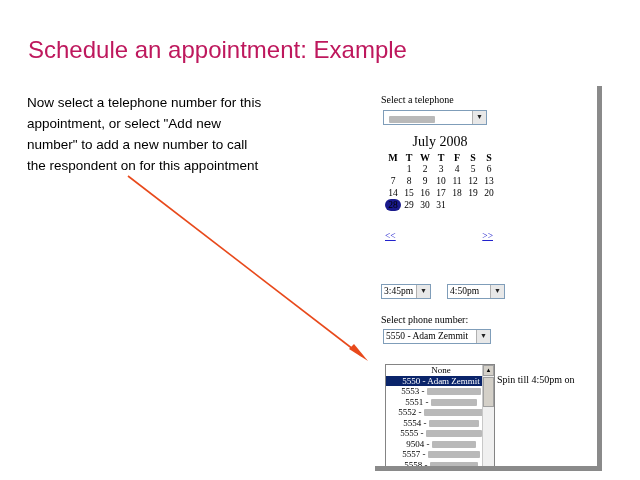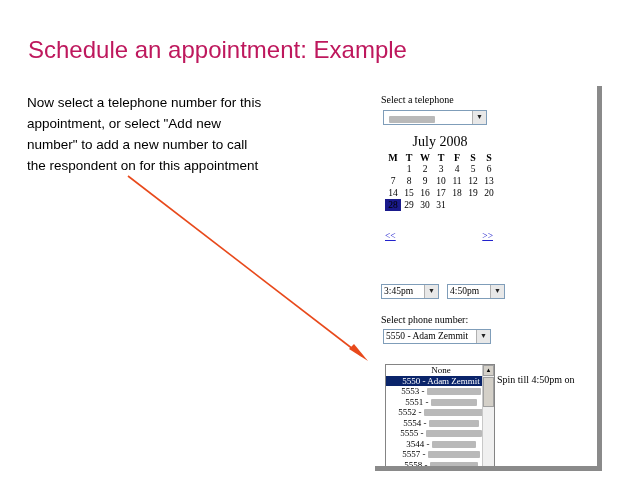--- a/index.html
+++ b/index.html
@@ -139,20 +139,21 @@
     padding: 0;
     color: #000;
   }
   table.cal-grid th {
     font-weight: bold;
     font-size: 10px;
   }
   td.today {
     background: #1a1a8c;
     color: #ffffff;
+    border-radius: 6px;
   }
   .cal-nav {
     position: absolute;
     top: 145px;
     width: 112px;
     left: 10px;
     font-size: 9.5px;
   }
   .cal-nav a {
     color: #2222cc;
@@ -297,21 +298,21 @@
           </tbody>
         </table>
       </div>
 
       <div class="cal-nav">
         <a class="prev">&lt;&lt;</a>
         <a class="next">&gt;&gt;</a>
       </div>
 
 
-      <div class="selbox" style="left:6px; top:198px; width:58px;">
+      <div class="selbox" style="left:6px; top:198px; width:50px;">
         <span>3:45pm</span>
         <span class="arrow">▼</span>
       </div>
 
       <div class="selbox" style="left:72px; top:198px; width:58px;">
         <span>4:50pm</span>
         <span class="arrow">▼</span>
       </div>
 
       <div class="lbl" style="left:6px; top:228px;">Select phone number:</div>
@@ -338,21 +339,21 @@
         </div>
         <div class="dd-item">
           <span>5554 -</span>
           <span class="blurtext" style="width:50px;"></span>
         </div>
         <div class="dd-item">
           <span>5555 -</span>
           <span class="blurtext" style="width:56px;"></span>
         </div>
         <div class="dd-item">
-          <span>3544 -</span>
+          <span>9504 -</span>
           <span class="blurtext" style="width:44px;"></span>
         </div>
         <div class="dd-item">
           <span>5557 -</span>
           <span class="blurtext" style="width:52px;"></span>
         </div>
         <div class="dd-item">
           <span>5558 -</span>
           <span class="blurtext" style="width:48px;"></span>
         </div>

